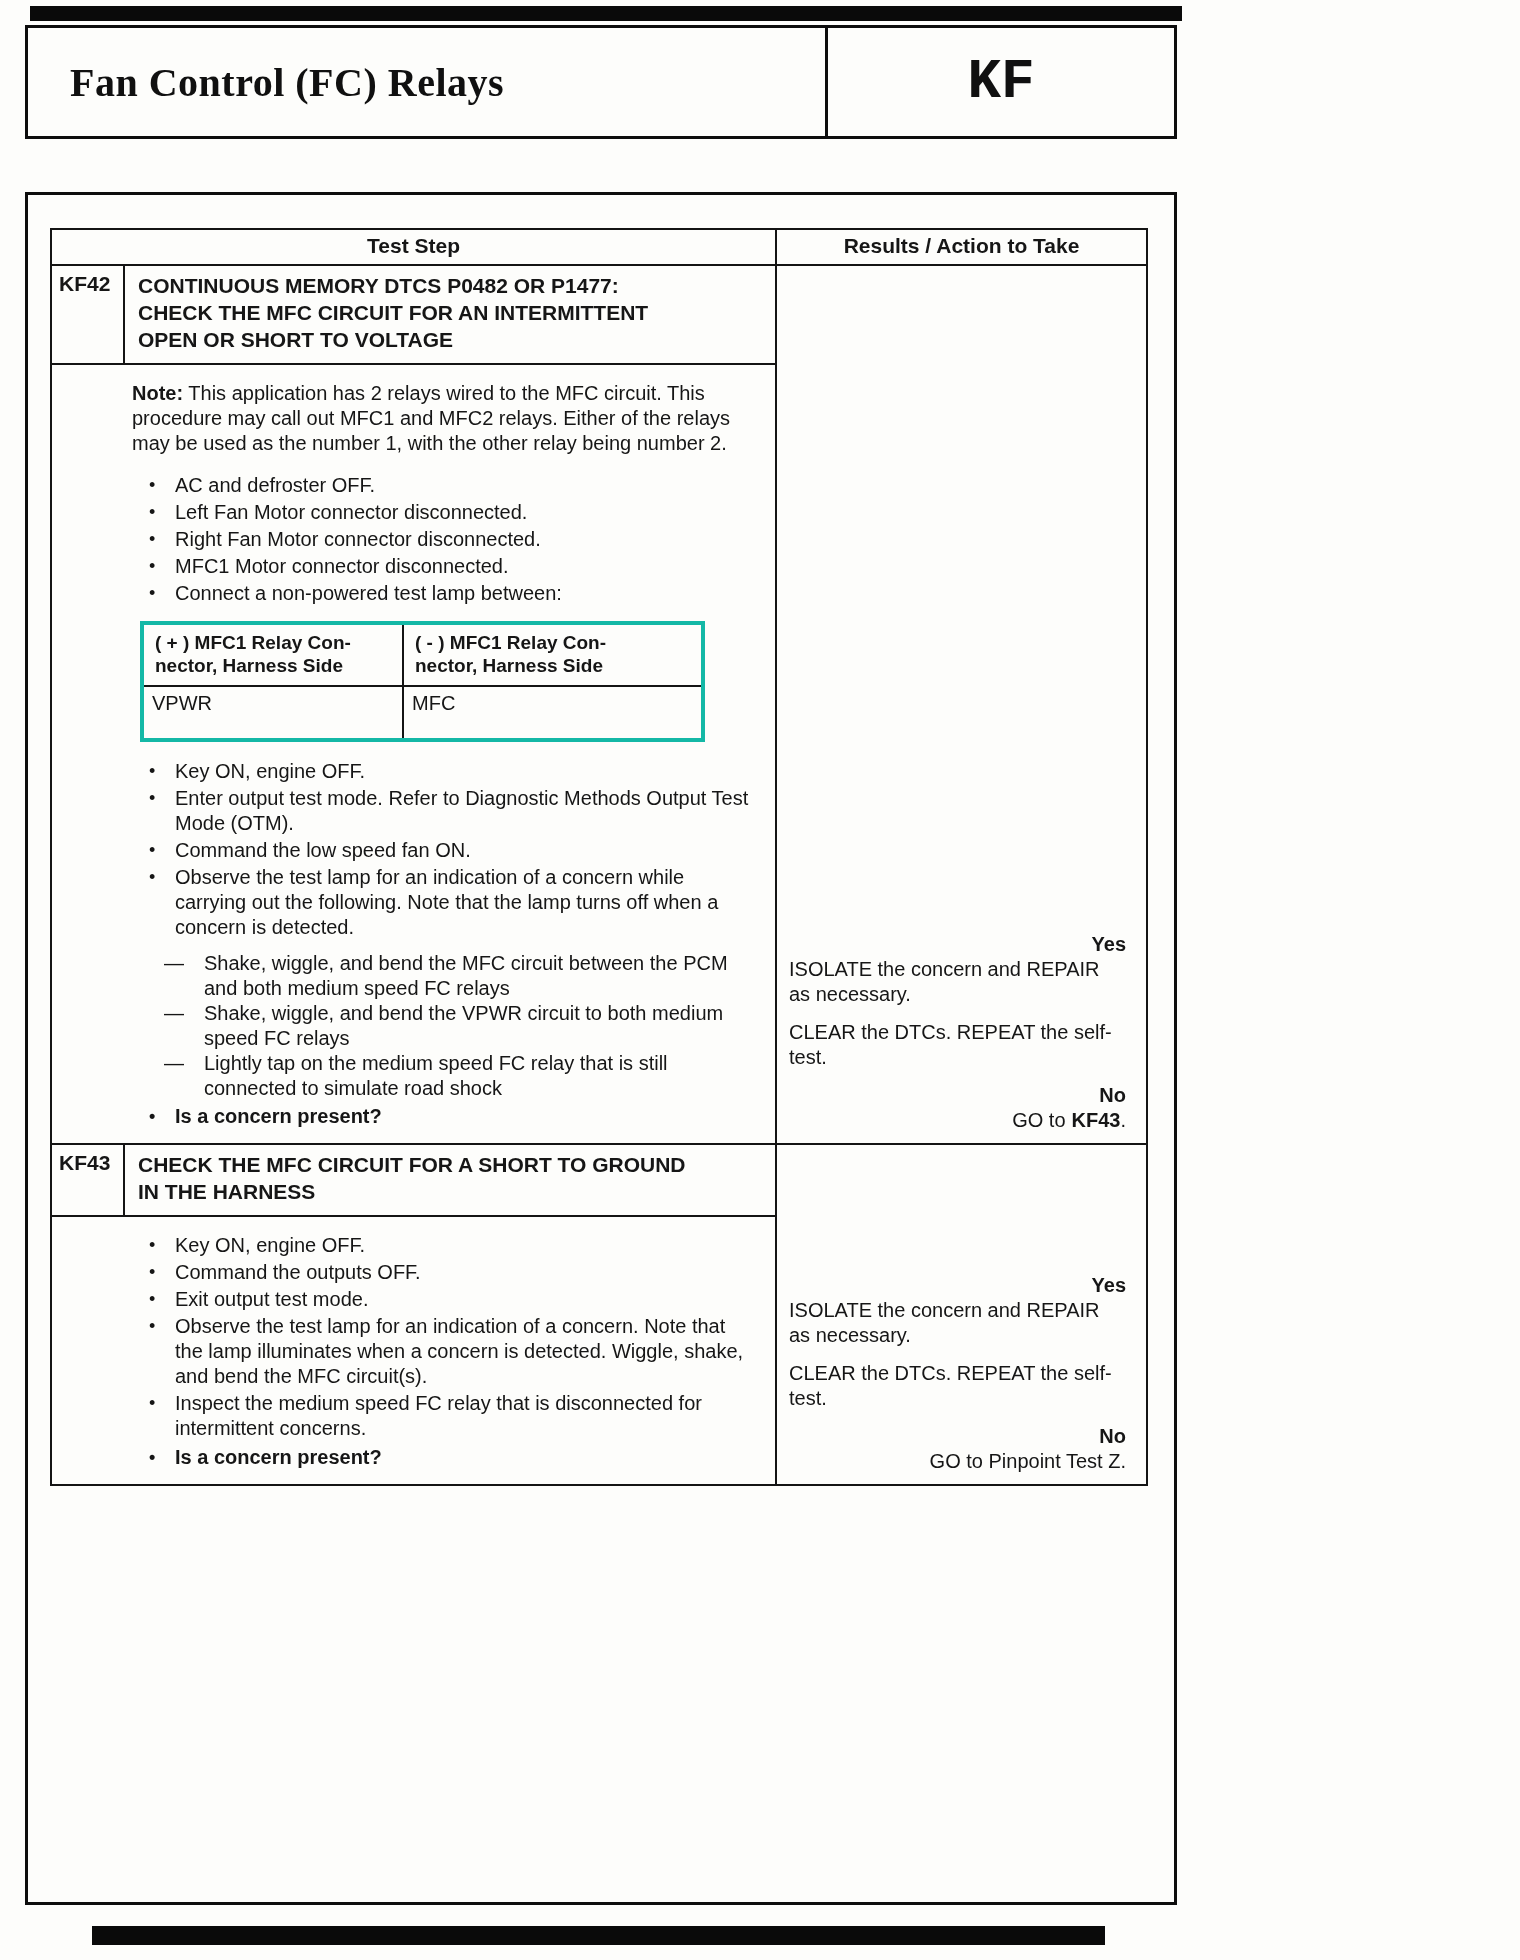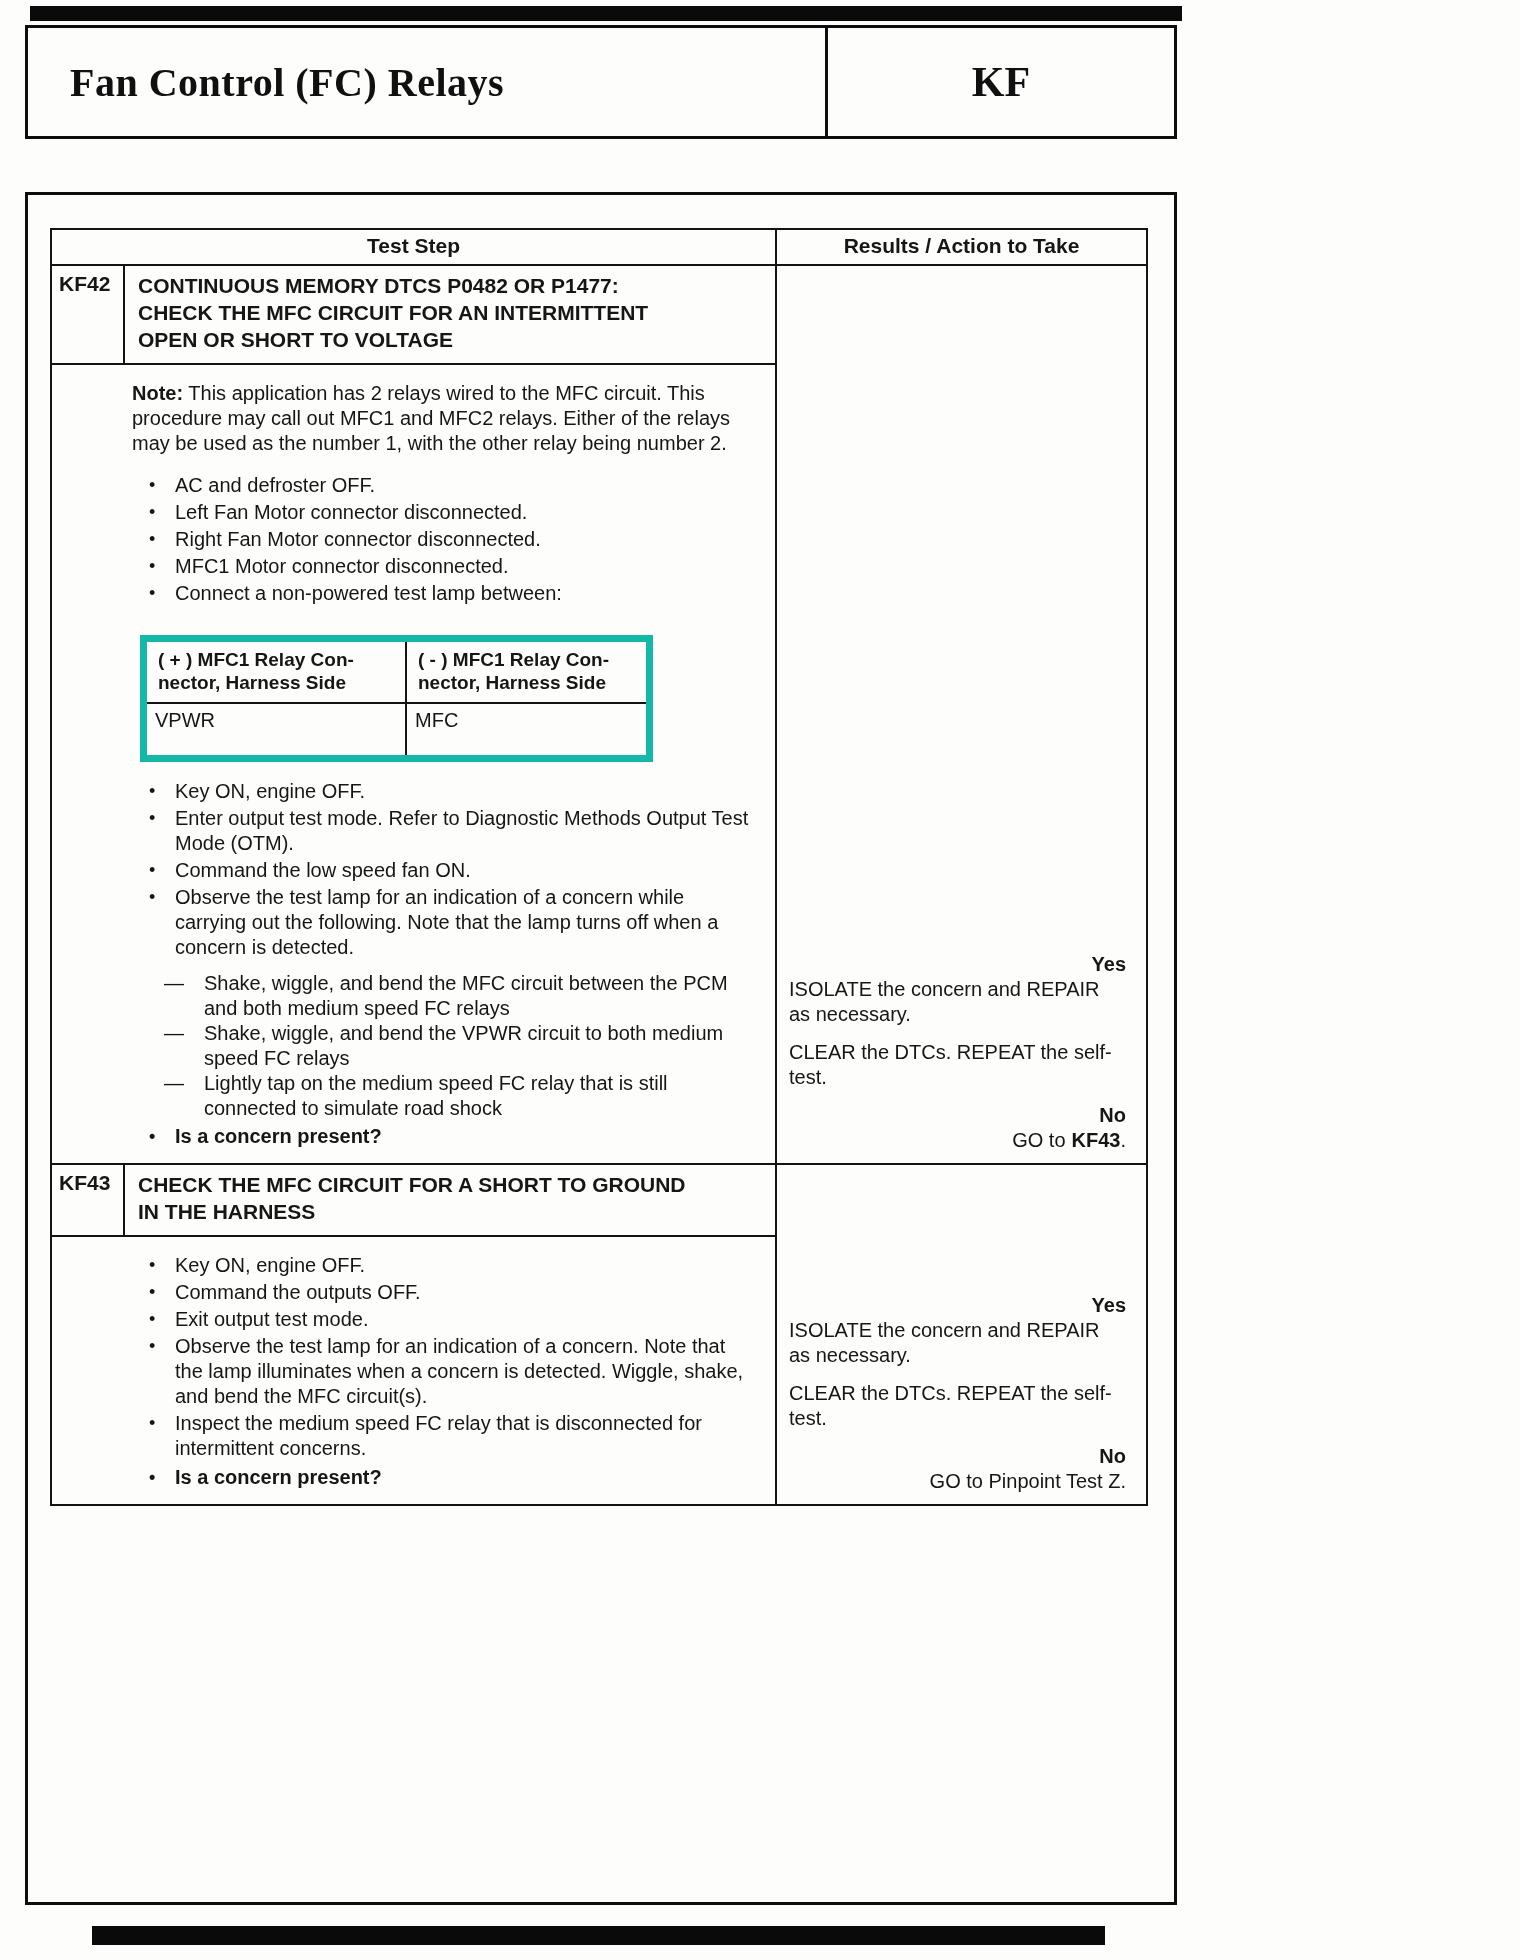--- a/index.html
+++ b/index.html
@@ -25,21 +25,21 @@
   .header-title-cell {
     flex:0 0 800px; border-right:3px solid #0d0d0d;
     display:flex; align-items:center; padding-left:42px;
   }
   .header-title-cell h1 {
     font-family:"Liberation Serif", serif; font-size:40px; font-weight:bold;
     letter-spacing:.5px; color:#101010;
   }
   .header-code-cell {
     flex:1; display:flex; align-items:center; justify-content:center;
-    font-family:Liberation Serif, serif; font-size:42px; font-weight:bold; color:#101010;
+    font-family:Liberation Mono, monospace; font-size:56px; font-weight:bold; color:#101010;
   }
 
   
   .outer-box {
     position:absolute; left:25px; top:192px; width:1152px; height:1713px;
     border:3px solid #0d0d0d; padding:33px 26px 0 22px; background:#fdfdfb;
   }
 
   
   .main-table { border:2px solid #141414; width:1098px; font-size:20px; }
@@ -69,21 +69,21 @@
   .bullet { display:grid; grid-template-columns:26px 1fr; margin:0 0 2px 17px; }
   .bullet .marker { font-size:18px; }
   .bullet.bold { font-weight:bold; }
 
   .dash-group { margin:11px 0 3px 0; }
   .dash { display:grid; grid-template-columns:40px 1fr; margin-left:32px; }
 
   .bullet-group { margin-bottom:4px; }
 
   
-  .ct { border:7px solid #14b8a6; width:513px; margin:29px 0 17px 8px; }
+  .ct { border:4px solid #14b8a6; width:565px; margin:15px 0 17px 8px; }
   .ct-head { display:grid; grid-template-columns:260px 1fr; border-bottom:2px solid #141414; }
   .ct-head > div {
     font-weight:bold; font-size:19px; line-height:23px; padding:6px 6px 8px 11px;
   }
   .ct-head .ct-c1 { border-right:2px solid #141414; }
   .ct-row { display:grid; grid-template-columns:260px 1fr; }
   .ct-row > div { padding:4px 6px 22px 8px; font-size:20px; }
   .ct-row .ct-c1 { border-right:2px solid #141414; }
 
   

